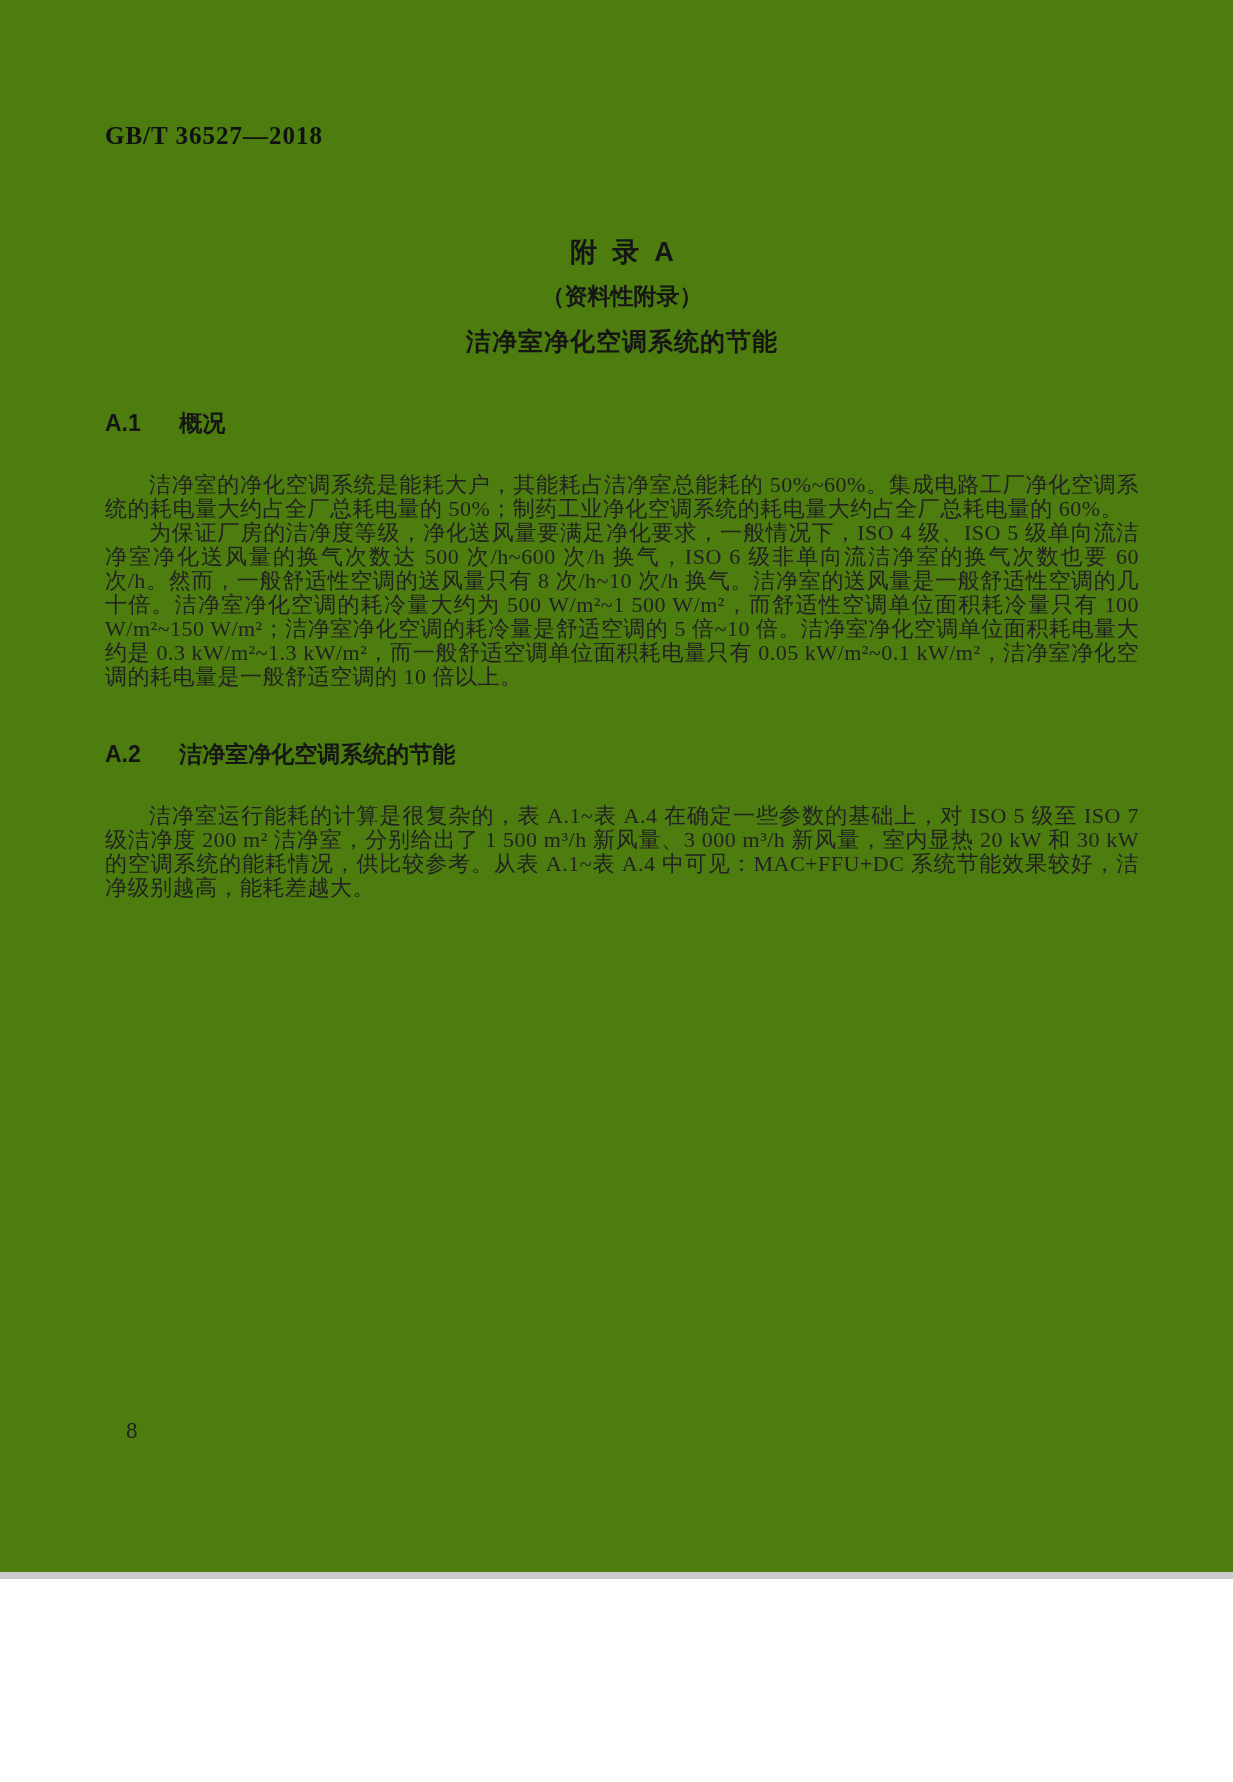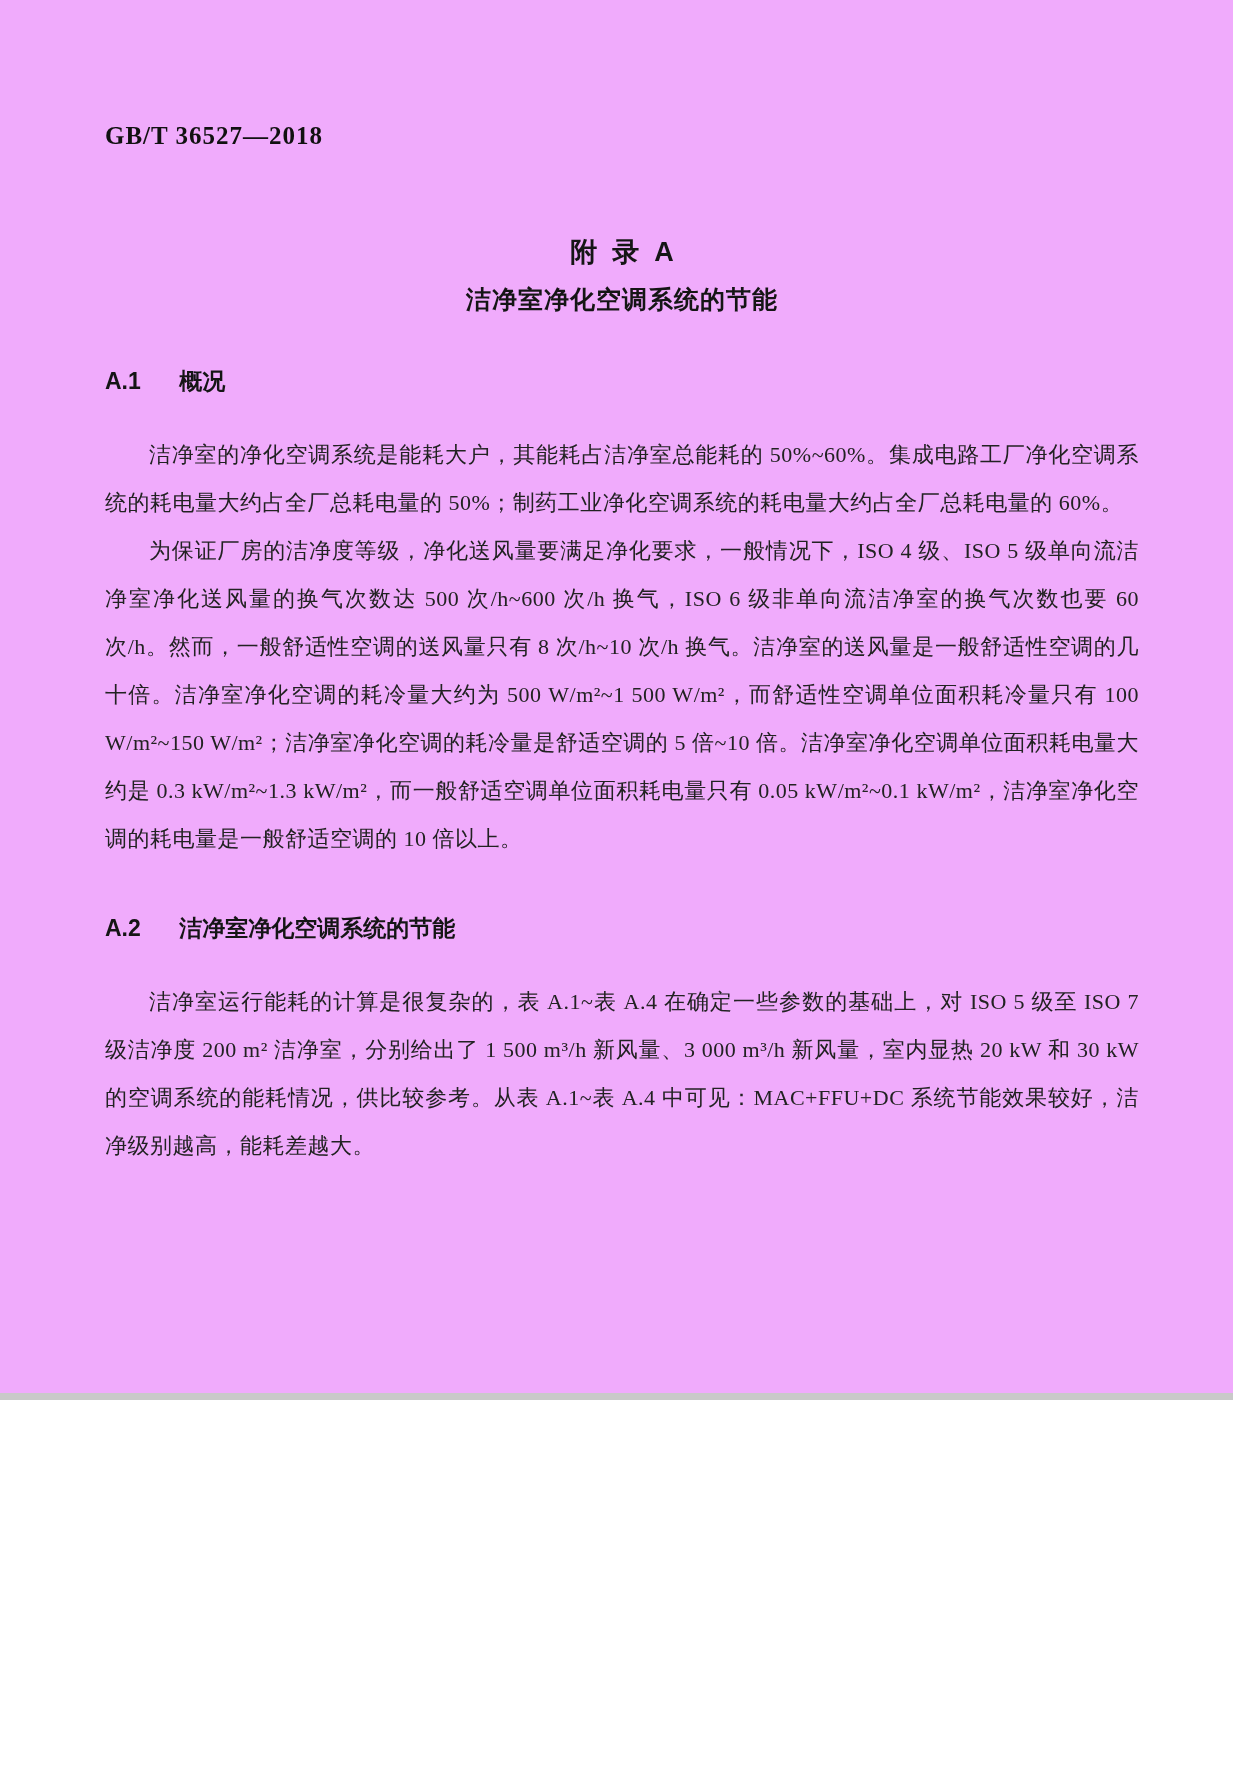--- a/index.html
+++ b/index.html
@@ -3,22 +3,22 @@
 <meta charset="utf-8">
 <style>
   html, body {
     margin: 0;
     padding: 0;
     background: #ffffff;
   }
   .page {
     position: relative;
     width: 1233px;
-    height: 1400px;
-    background: #f0abfc;
+    height: 1579px;
+    background: #4d7c0f;
     font-family: "Liberation Serif", "DejaVu Serif", serif;
     color: #1f1f1f;
     overflow: hidden;
   }
   .content {
     padding: 122px 94px 0 105px;
   }
   .doc-number {
     font-size: 25px;
     font-weight: bold;
@@ -51,21 +51,21 @@
     font-weight: bold;
     font-size: 23px;
     color: #151515;
   }
   .sec-num {
     margin-right: 32px;
   }
   .para {
     margin: 0;
     font-size: 22px;
-    line-height: 48px;
+    line-height: 24px;
     text-align: justify;
     text-indent: 2em;
     color: #222;
     letter-spacing: 0.5px;
   }
   .page-number {
     position: absolute;
     left: 126px;
     top: 1418px;
     font-size: 23px;
@@ -83,20 +83,21 @@
 </head>
 <body>
 
 <div class="page">
   <div class="content">
 
     <div class="doc-number">GB/T 36527—2018</div>
 
     <div class="appendix-head">
       <div class="appendix-label">附  录  A</div>
+      <div class="appendix-type-note">（资料性附录）</div>
       <div class="appendix-title">洁净室净化空调系统的节能</div>
     </div>
 
     <div class="section-heading">
       <span class="sec-num">A.1</span>
       <span class="sec-title">概况</span>
     </div>
 
     <p class="para">洁净室的净化空调系统是能耗大户，其能耗占洁净室总能耗的 50%~60%。集成电路工厂净化空调系统的耗电量大约占全厂总耗电量的 50%；制药工业净化空调系统的耗电量大约占全厂总耗电量的 60%。</p>
 

